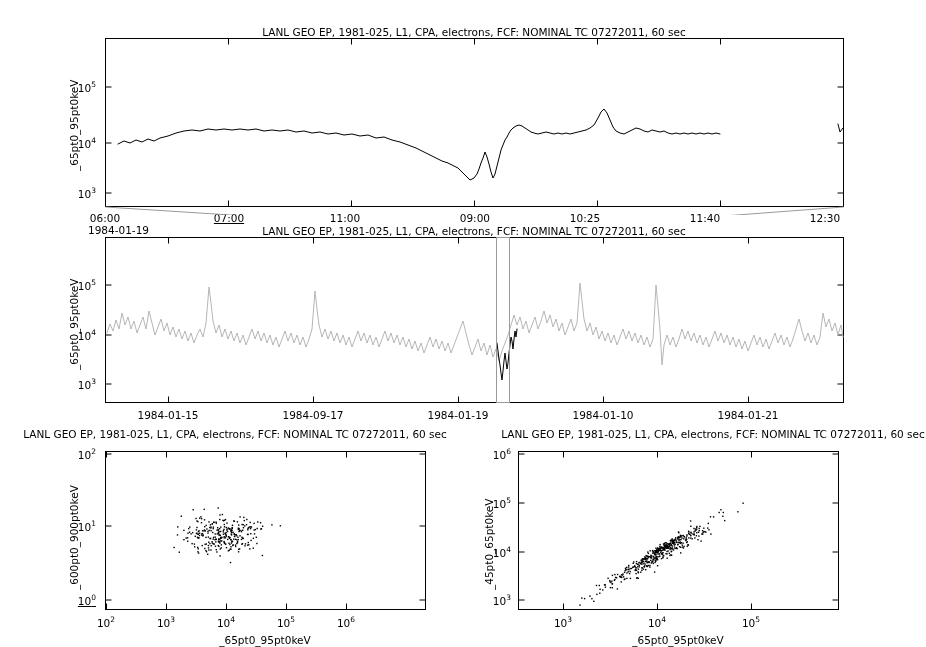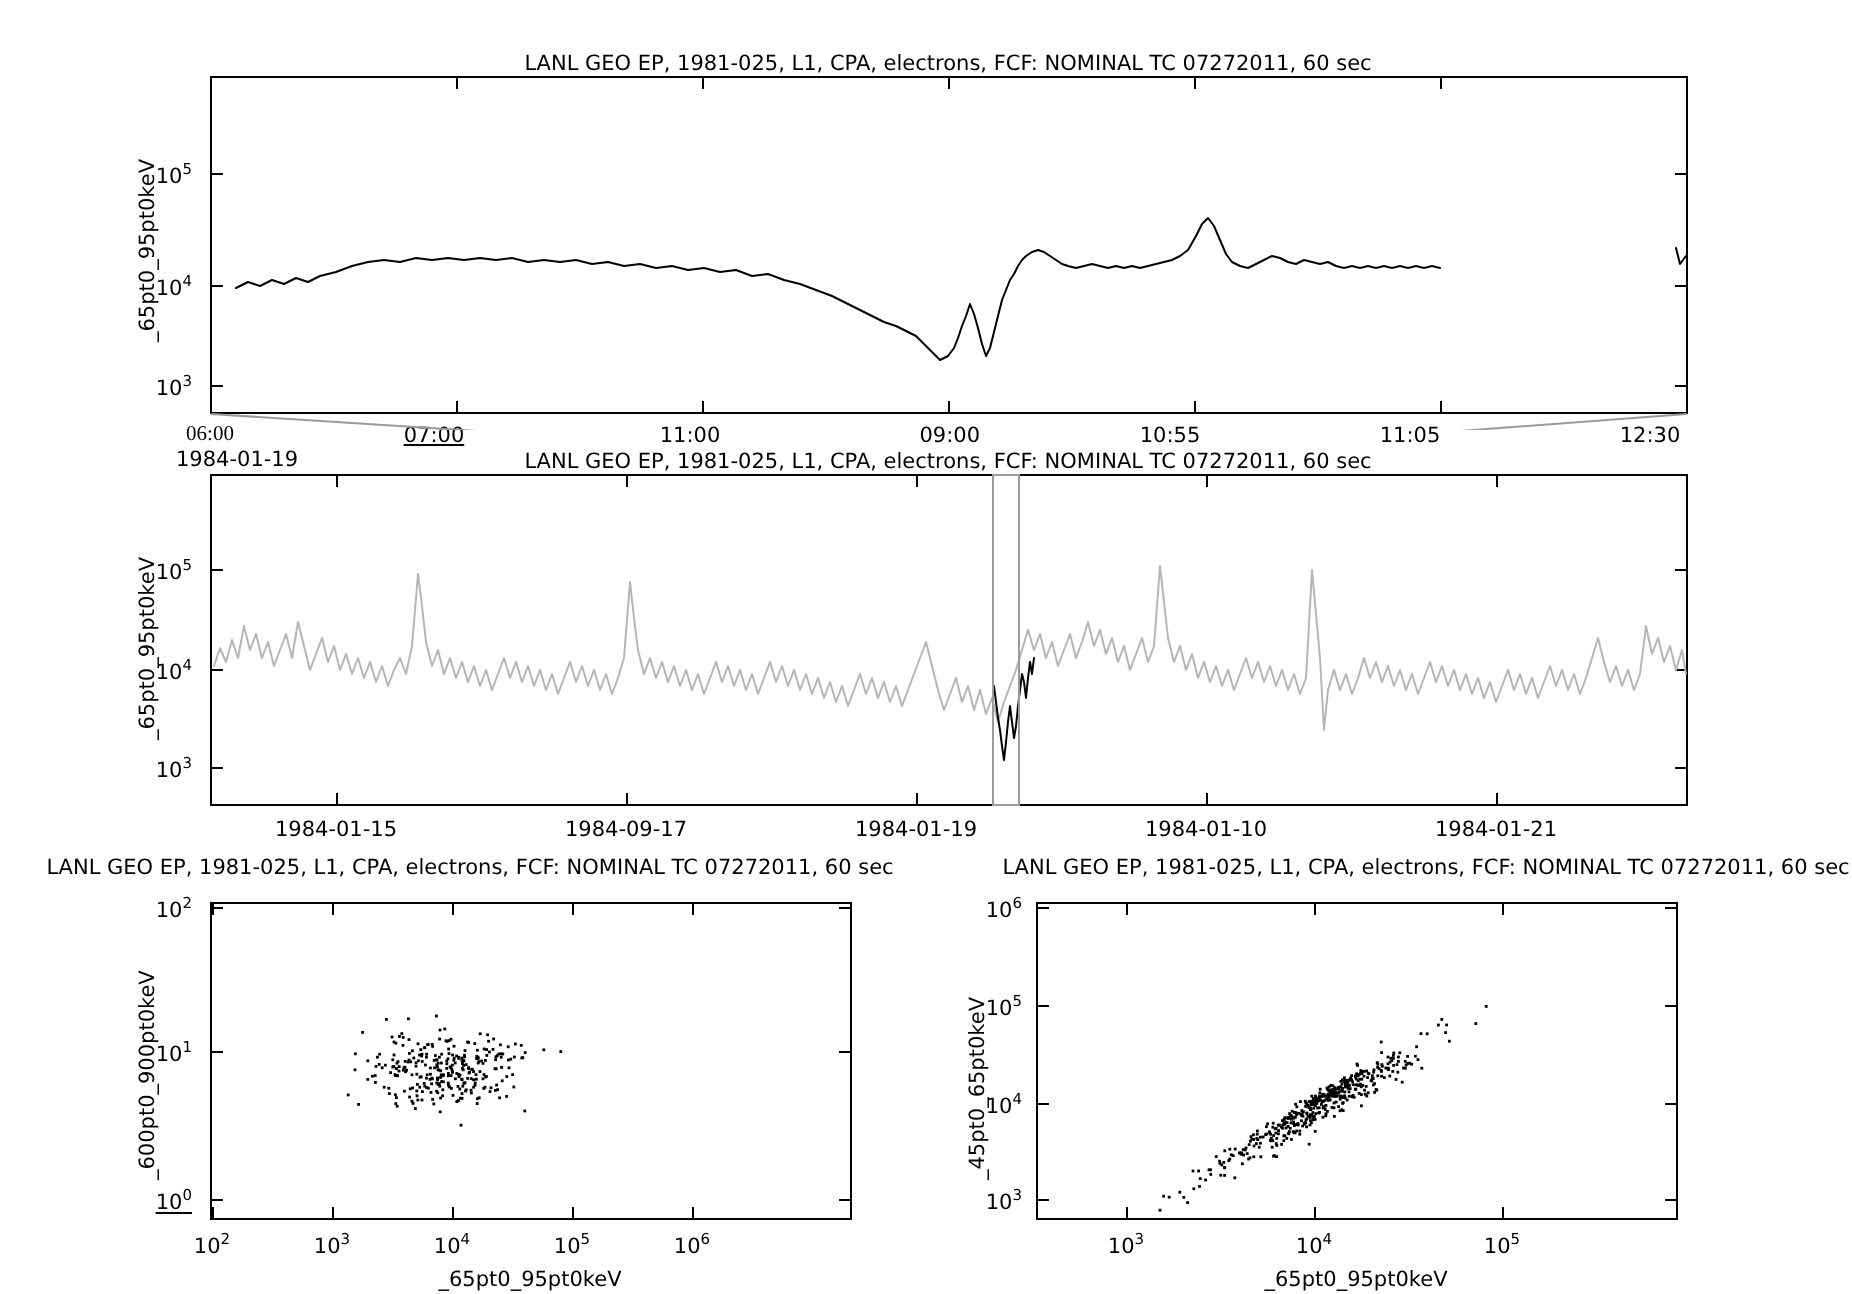--- a/index.html
+++ b/index.html
@@ -98,26 +98,26 @@
 <body>
 
 <div class="panel" style="left:0; top:0; width:926px; height:225px;">
   <div class="plot-title" style="left:104px; top:26px; width:740px;">LANL GEO EP, 1981-025, L1, CPA, electrons, FCF: NOMINAL TC 07272011, 60 sec</div>
   <div class="axis-label-y" style="left:68px; top:171px;">_65pt0_95pt0keV</div>
 
   <div class="tick-label yt" style="left:56px; top:80px; width:40px;"><span>10</span><span class="sup">5</span></div>
   <div class="tick-label yt" style="left:56px; top:136px; width:40px;"><span>10</span><span class="sup">4</span></div>
   <div class="tick-label yt" style="left:56px; top:186px; width:40px;"><span>10</span><span class="sup">3</span></div>
 
-  <div class="tick-label xt" style="left:80px; top:212px; width:50px;font-family:Liberation Serif, serif;">06:00</div>
-  <div class="tick-label xt" style="left:192px; top:212px; width:50px;text-decoration:underline;">07:00</div>
+  <div class="tick-label xt" style="left:80px; top:212px; width:50px;">06:00</div>
+  <div class="tick-label xt" style="left:204px; top:212px; width:50px;text-decoration:underline;">07:00</div>
   <div class="tick-label xt" style="left:320px; top:212px; width:50px;">11:00</div>
   <div class="tick-label xt" style="left:440px; top:212px; width:50px;text-align:right;">09:00</div>
-  <div class="tick-label xt" style="left:560px; top:212px; width:50px;">10:55</div>
-  <div class="tick-label xt" style="left:680px; top:212px; width:50px;">11:05</div>
+  <div class="tick-label xt" style="left:560px; top:212px; width:50px;">10:25</div>
+  <div class="tick-label xt" style="left:680px; top:212px; width:50px;">11:40</div>
   <div class="tick-label xt" style="left:800px; top:212px; width:50px;">12:30</div>
   <div class="tick-label" style="left:88px; top:224px;">1984-01-19</div>
 
   <svg width="926" height="215" style="position:absolute; left:0; top:0;">
     <rect class="frame" x="105.5" y="38.5" width="738" height="168"></rect>
 
     <g class="tickmark">
       <line x1="105.5" y1="87" x2="111.5" y2="87"></line>
       <line x1="105.5" y1="143" x2="111.5" y2="143"></line>
       <line x1="105.5" y1="193" x2="111.5" y2="193"></line>

